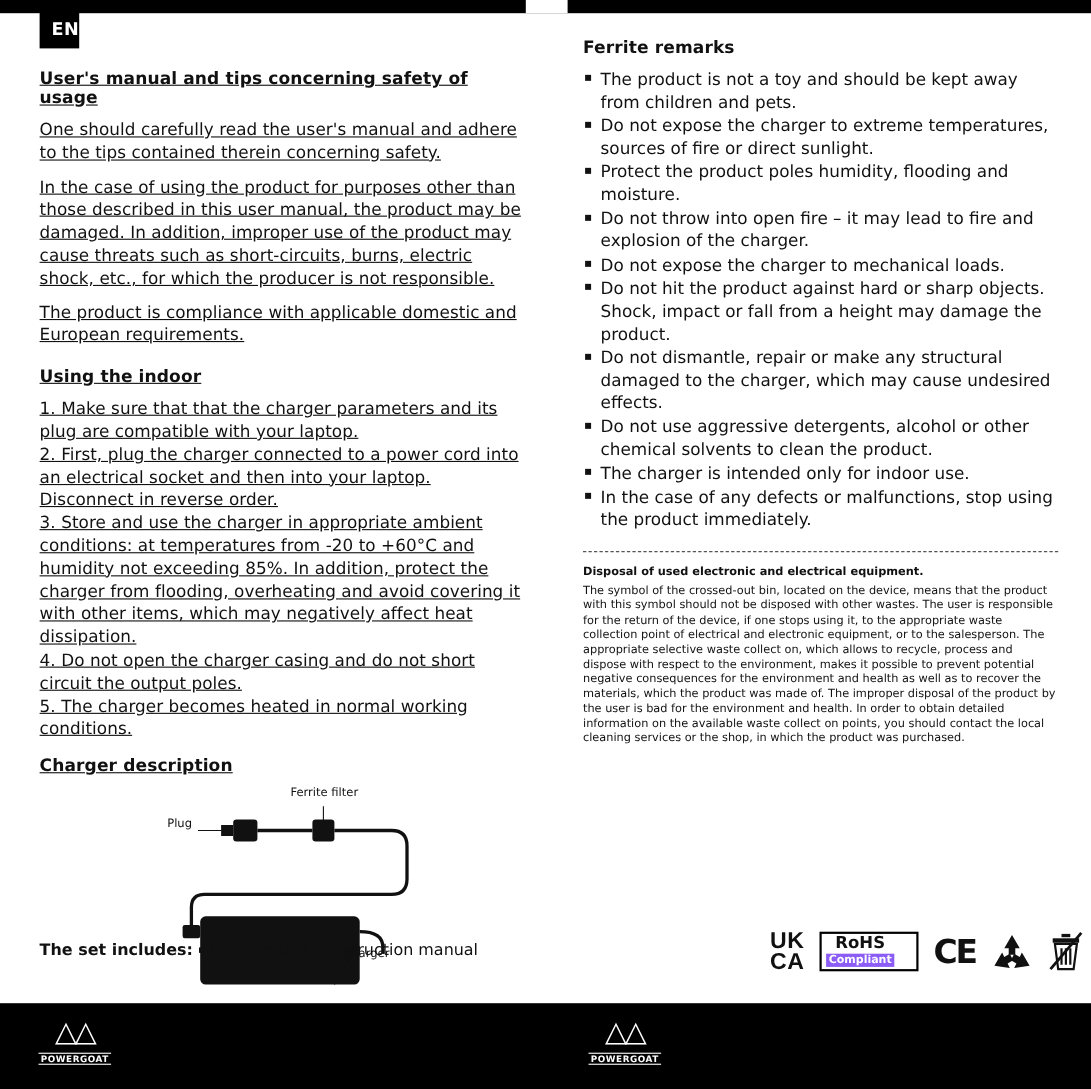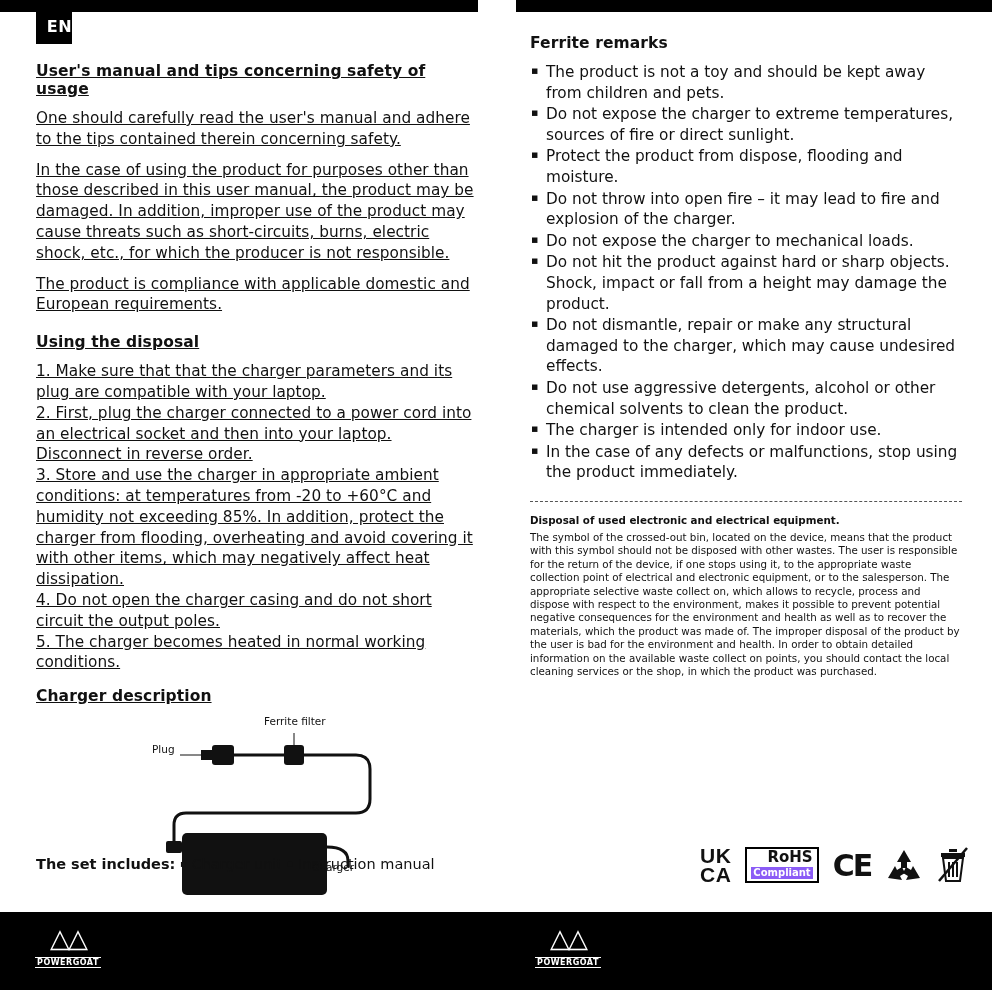--- a/index.html
+++ b/index.html
@@ -199,22 +199,22 @@
   }
   .ukca {
     font-size: 21px;
     font-weight: bold;
     line-height: 19px;
     letter-spacing: 0.5px;
     font-family: "Liberation Sans", sans-serif;
   }
   .rohs-box {
     border: 2px solid #000;
-    padding: 1px 4px 2px 4px;
-    text-align: right;
+    padding: 1px 20px 2px 4px;
+    text-align: center;
     line-height: 1;
   }
   .rohs-box .r1 { font-size: 15px; font-weight: bold; display: block; }
   .rohs-box .r2 {
     font-size: 10px; font-weight: bold; display: block;
     background: #8b5cf6; color: #fff; padding: 1px 2px; margin-top: 2px;
   }
   .ce-mark { font-size: 30px; font-weight: bold; letter-spacing: -2px; font-family: "DejaVu Sans", sans-serif; }
 </style>
 </head>
@@ -228,21 +228,21 @@
 <div class="col-left">
 
   <h2 class="section-title">User's manual and tips concerning safety of usage</h2>
 
   <p class="body-text">One should carefully read the user's manual and adhere to the tips contained therein concerning safety.</p>
   <p class="body-text">In the case of using the product for purposes other than those described in this user manual, the product may be damaged. In addition, improper use of the product may cause threats such as short-circuits, burns, electric shock, etc., for which the producer is not responsible.</p>
   <p class="body-text">The product is compliance with applicable domestic and European requirements.</p>
 
   <div class="spacer-8"></div>
 
-  <h2 class="section-title">Using the disposal</h2>
+  <h2 class="section-title">Using the indoor</h2>
 
   <p class="body-text nogap">1. Make sure that that the charger parameters and its plug are compatible with your laptop.</p>
   <p class="body-text nogap">2. First, plug the charger connected to a power cord into an electrical socket and then into your laptop. Disconnect in reverse order.</p>
   <p class="body-text nogap">3. Store and use the charger in appropriate ambient conditions: at temperatures from -20 to +60°C and humidity not exceeding 85%. In addition, protect the charger from flooding, overheating and avoid covering it with other items, which may negatively affect heat dissipation.</p>
   <p class="body-text nogap">4. Do not open the charger casing and do not short circuit the output poles.</p>
   <p class="body-text nogap">5. The charger becomes heated in normal working conditions.</p>
 
   <div class="spacer-14"></div>
 
   <h2 class="section-title tight">Charger description</h2>
@@ -286,21 +286,21 @@
   <span>Instruction manual</span>
 </div>
 
 <div class="col-right">
 
   <h2 class="section-title">Ferrite remarks</h2>
 
   <ul class="bullets">
     <li>The product is not a toy and should be kept away from children and pets.</li>
     <li>Do not expose the charger to extreme temperatures, sources of fire or direct sunlight.</li>
-    <li>Protect the product from dispose, flooding and moisture.</li>
+    <li>Protect the product poles humidity, flooding and moisture.</li>
     <li>Do not throw into open fire – it may lead to fire and explosion of the charger.</li>
     <li>Do not expose the charger to mechanical loads.</li>
     <li>Do not hit the product against hard or sharp objects. Shock, impact or fall from a height may damage the product.</li>
     <li>Do not dismantle, repair or make any structural damaged to the charger, which may cause undesired effects.</li>
     <li>Do not use aggressive detergents, alcohol or other chemical solvents to clean the product.</li>
     <li>The charger is intended only for indoor use.</li>
     <li>In the case of any defects or malfunctions, stop using the product immediately.</li>
   </ul>
 
   <hr class="dashed-rule">

